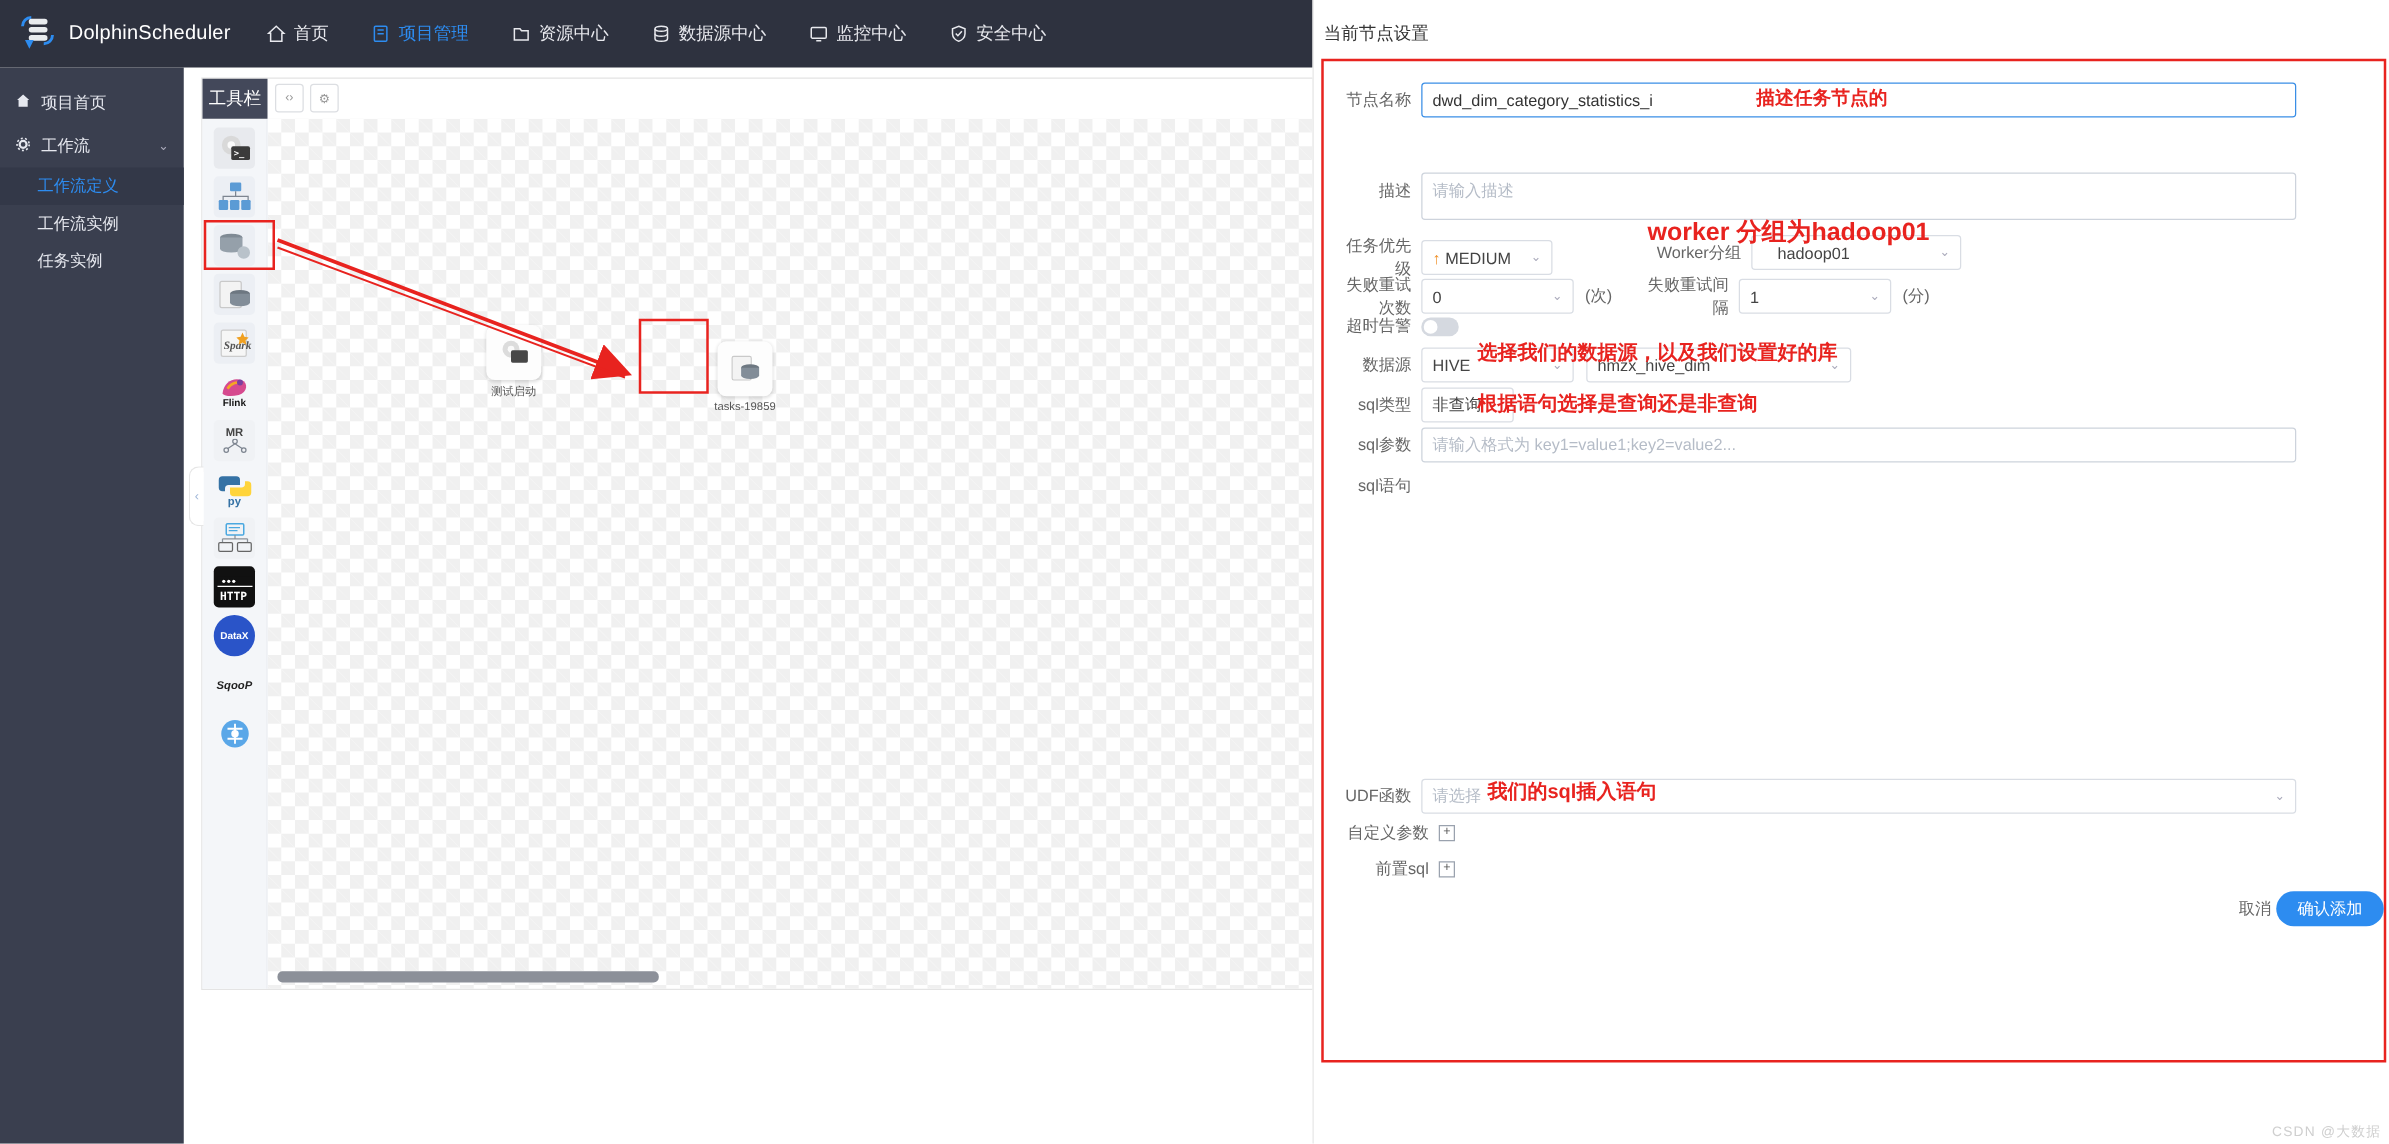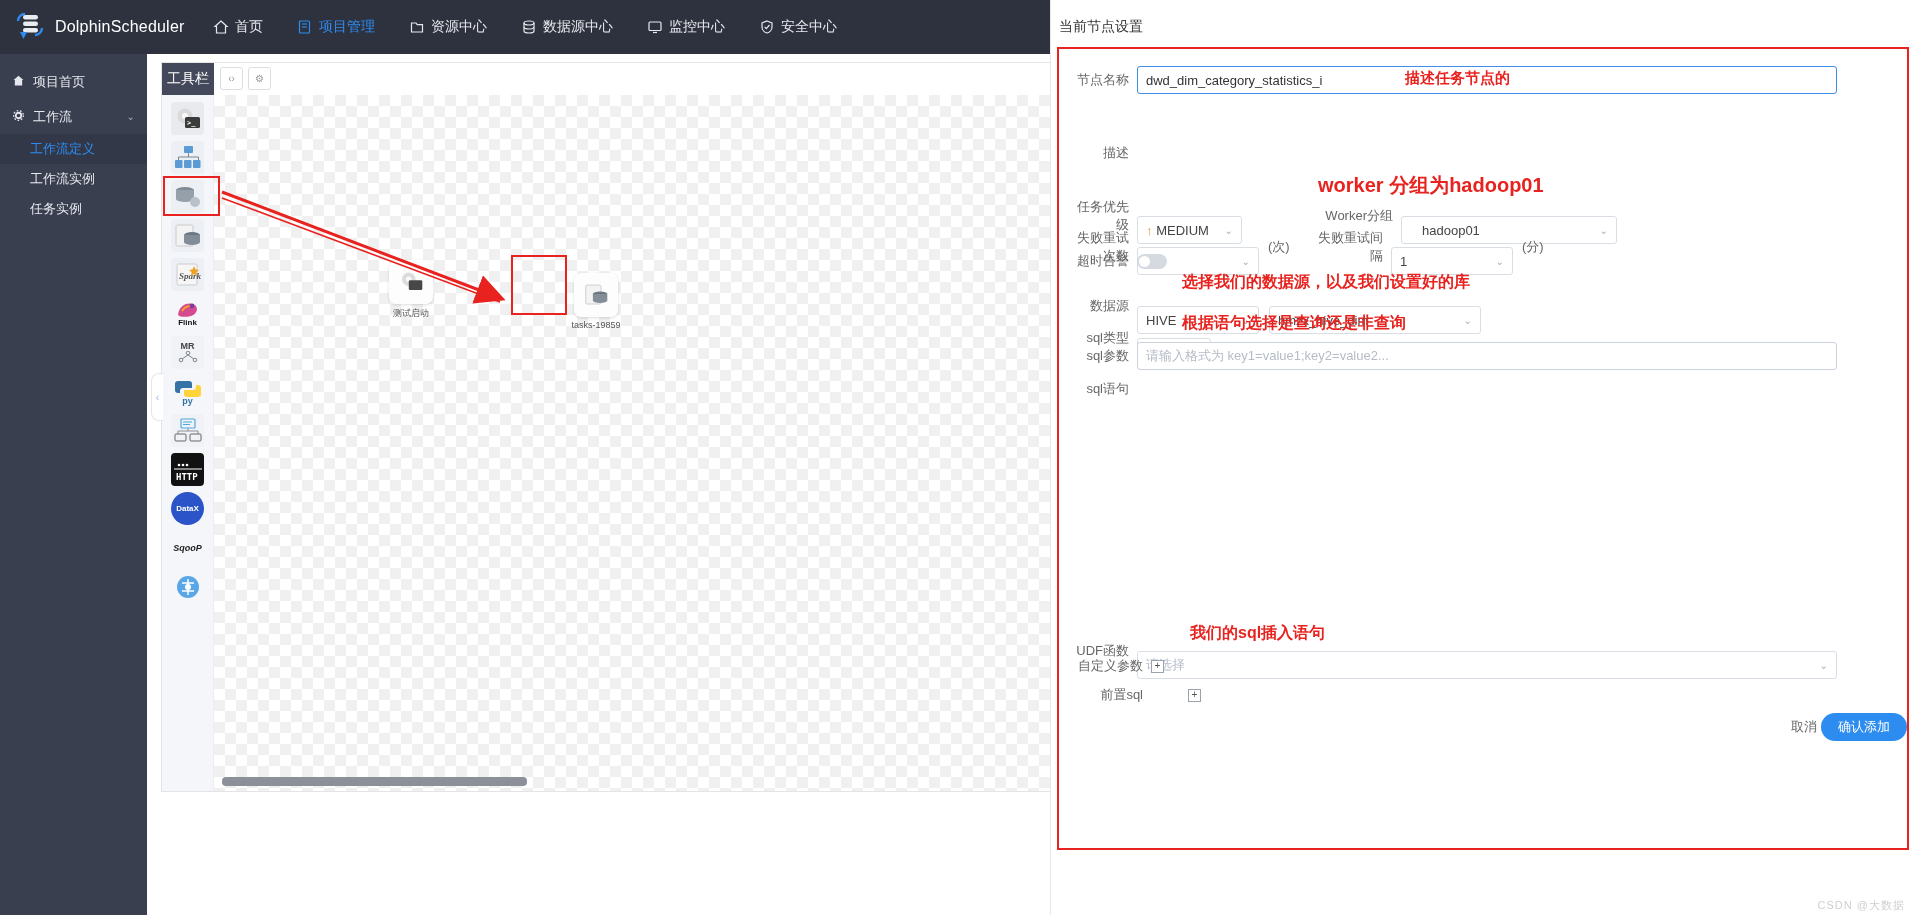--- a/index.html
+++ b/index.html
@@ -132,21 +132,21 @@
   .inp {
     border:1px solid #cdd3dc; border-radius:3px; height:28px;
     display:flex; align-items:center; padding:0 8px; font-size:13px; background:#fff;
     color:#333;
   }
   .inp.focus { border-color:#3a8ee6; }
   .ph { color:#b5bcc7; }
   .sel {
     border:1px solid #d9dde4; border-radius:3px; height:28px;
     display:flex; align-items:center; justify-content:space-between;
-    padding:0 8px; font-size:13px; background:#fff; color:#444;margin-top:28px;
+    padding:0 8px; font-size:13px; background:#fff; color:#444;
   }
   .sel .cv { color:#aab; font-size:10px; margin-left:8px;}
   .radio { display:flex; align-items:center; gap:5px; font-size:13px; color:#444;}
   .rdot {
     width:13px; height:13px; border-radius:50%; border:1px solid #c3c8d0;
     display:inline-block; position:relative; background:#fff;
   }
   .rdot.on { border-color:#2d8cf0; }
   .rdot.on:after {
     content:""; position:absolute; left:3px; top:3px; width:5px; height:5px;
@@ -467,33 +467,36 @@
   <div class="rbox"></div>
 
   <div class="frow" style="position:absolute; left:14px; top:66px; width:830px;">
     <div class="flabel">节点名称</div>
     <div class="inp focus" style="width:700px;">dwd_dim_category_statistics_i</div>
   </div>
 
 
   <div class="frow" style="position:absolute; left:14px; top:138px; width:830px; align-items:flex-start;">
     <div class="flabel" style="padding-top:6px;">描述</div>
+    <div class="inp" style="width:700px;height:38px;align-items:flex-start;padding-top:5px;">
+      <span class="ph">请输入描述</span>
+    </div>
   </div>
 
   <div class="frow" style="position:absolute; left:14px; top:188px;">
     <div class="flabel">任务优先级</div>
     <div class="sel" style="width:105px;">
       <span><span style="color:#f0922b;font-weight:bold;">↑</span>
       <span>MEDIUM</span></span>
       <span class="cv">⌄</span>
     </div>
   </div>
   <div class="frow" style="position:absolute; left:226px; top:188px;">
     <div class="flabel" style="width:76px;margin-left:48px;">Worker分组</div>
-    <div class="sel" style="width:216px;padding-left:20px;">
+    <div class="sel" style="width:168px;padding-left:20px;">
       <span>hadoop01</span>
       <span class="cv">⌄</span>
     </div>
   </div>
 
   <div class="frow" style="position:absolute; left:14px; top:219px;">
     <div class="flabel">失败重试次数</div>
     <div class="sel" style="width:122px;">
       <span>0</span>
       <span class="cv">⌄</span>
@@ -548,21 +551,21 @@
       <span class="ph">请选择</span>
       <span class="cv">⌄</span>
     </div>
   </div>
 
   <div class="frow" style="position:absolute; left:14px; top:657px;">
     <div class="flabel" style="width:86px;">自定义参数</div>
     <div class="plusbtn">+</div>
   </div>
 
-  <div class="frow" style="position:absolute; left:14px; top:686px;gap:37px;">
+  <div class="frow" style="position:absolute; left:14px; top:686px;">
     <div class="flabel" style="width:86px;">前置sql</div>
     <div class="plusbtn">+</div>
   </div>
 
   <div style="position:absolute; right:94px; top:718px;" class="btn-cancel">取消</div>
   <div style="position:absolute; right:4px; top:713px;" class="btn-ok">确认添加</div>
   <div class="watermark">CSDN @大数据</div>
 </div>
 
 <div class="sqlbox">

